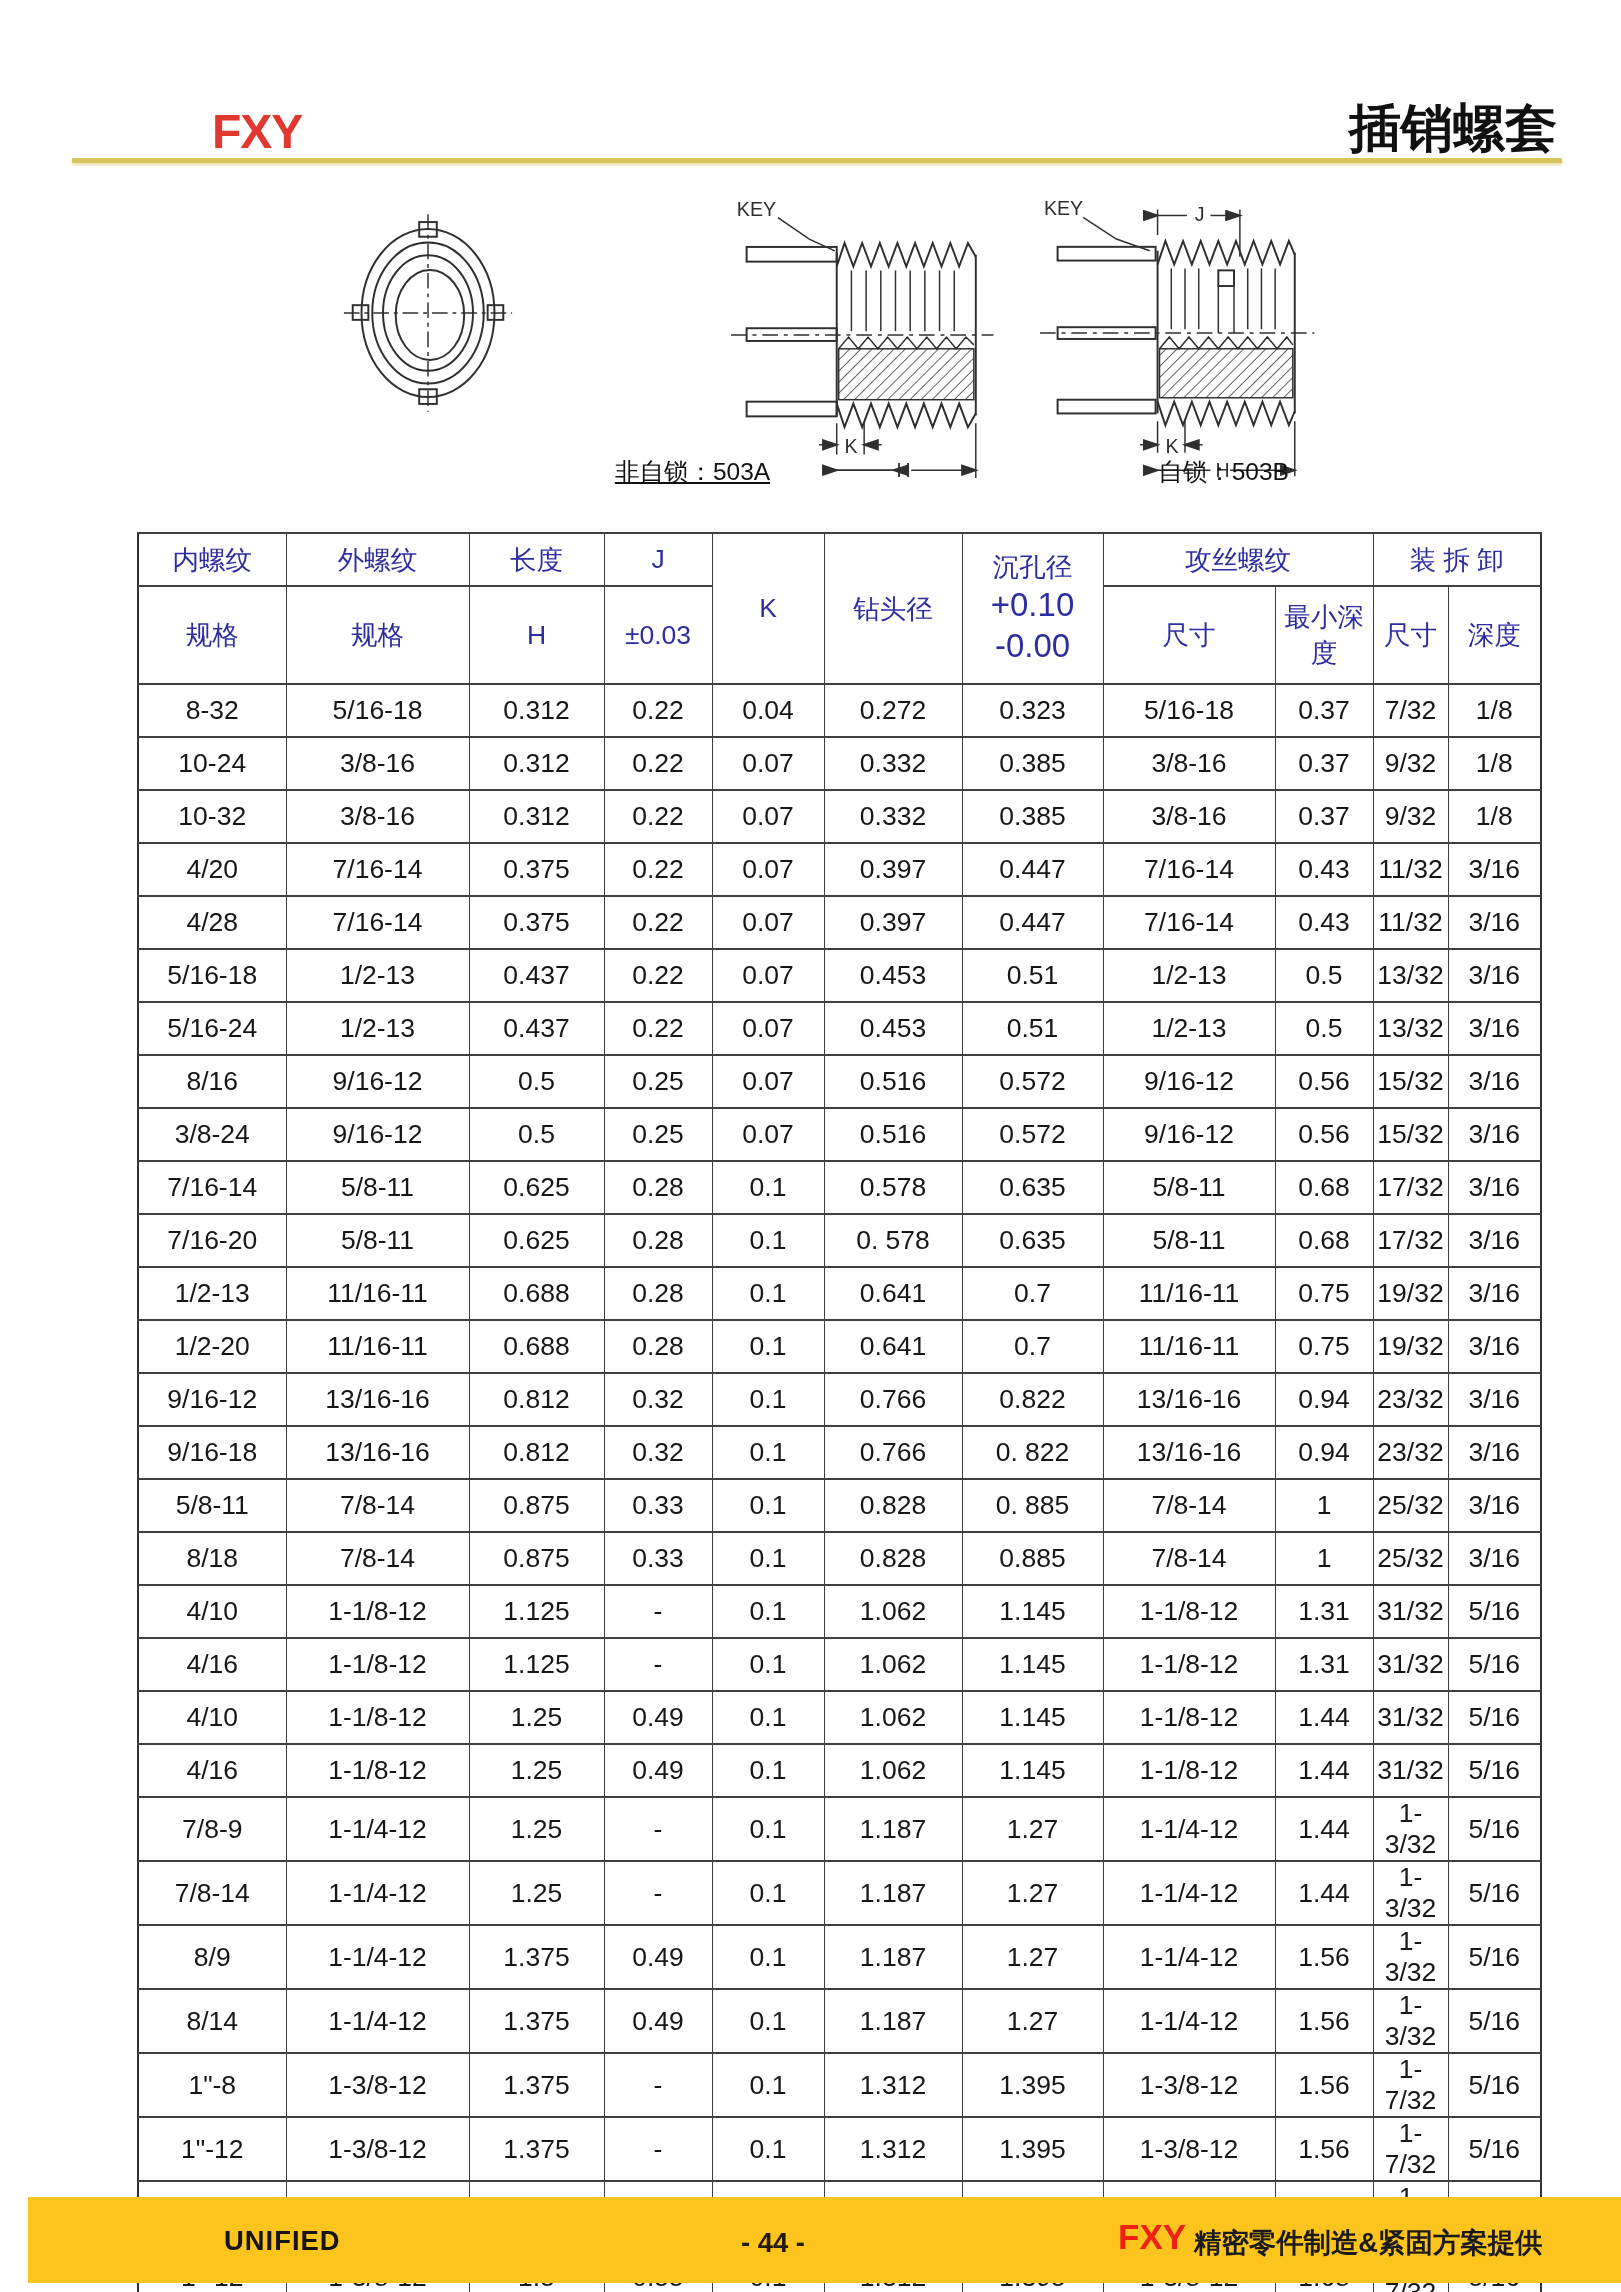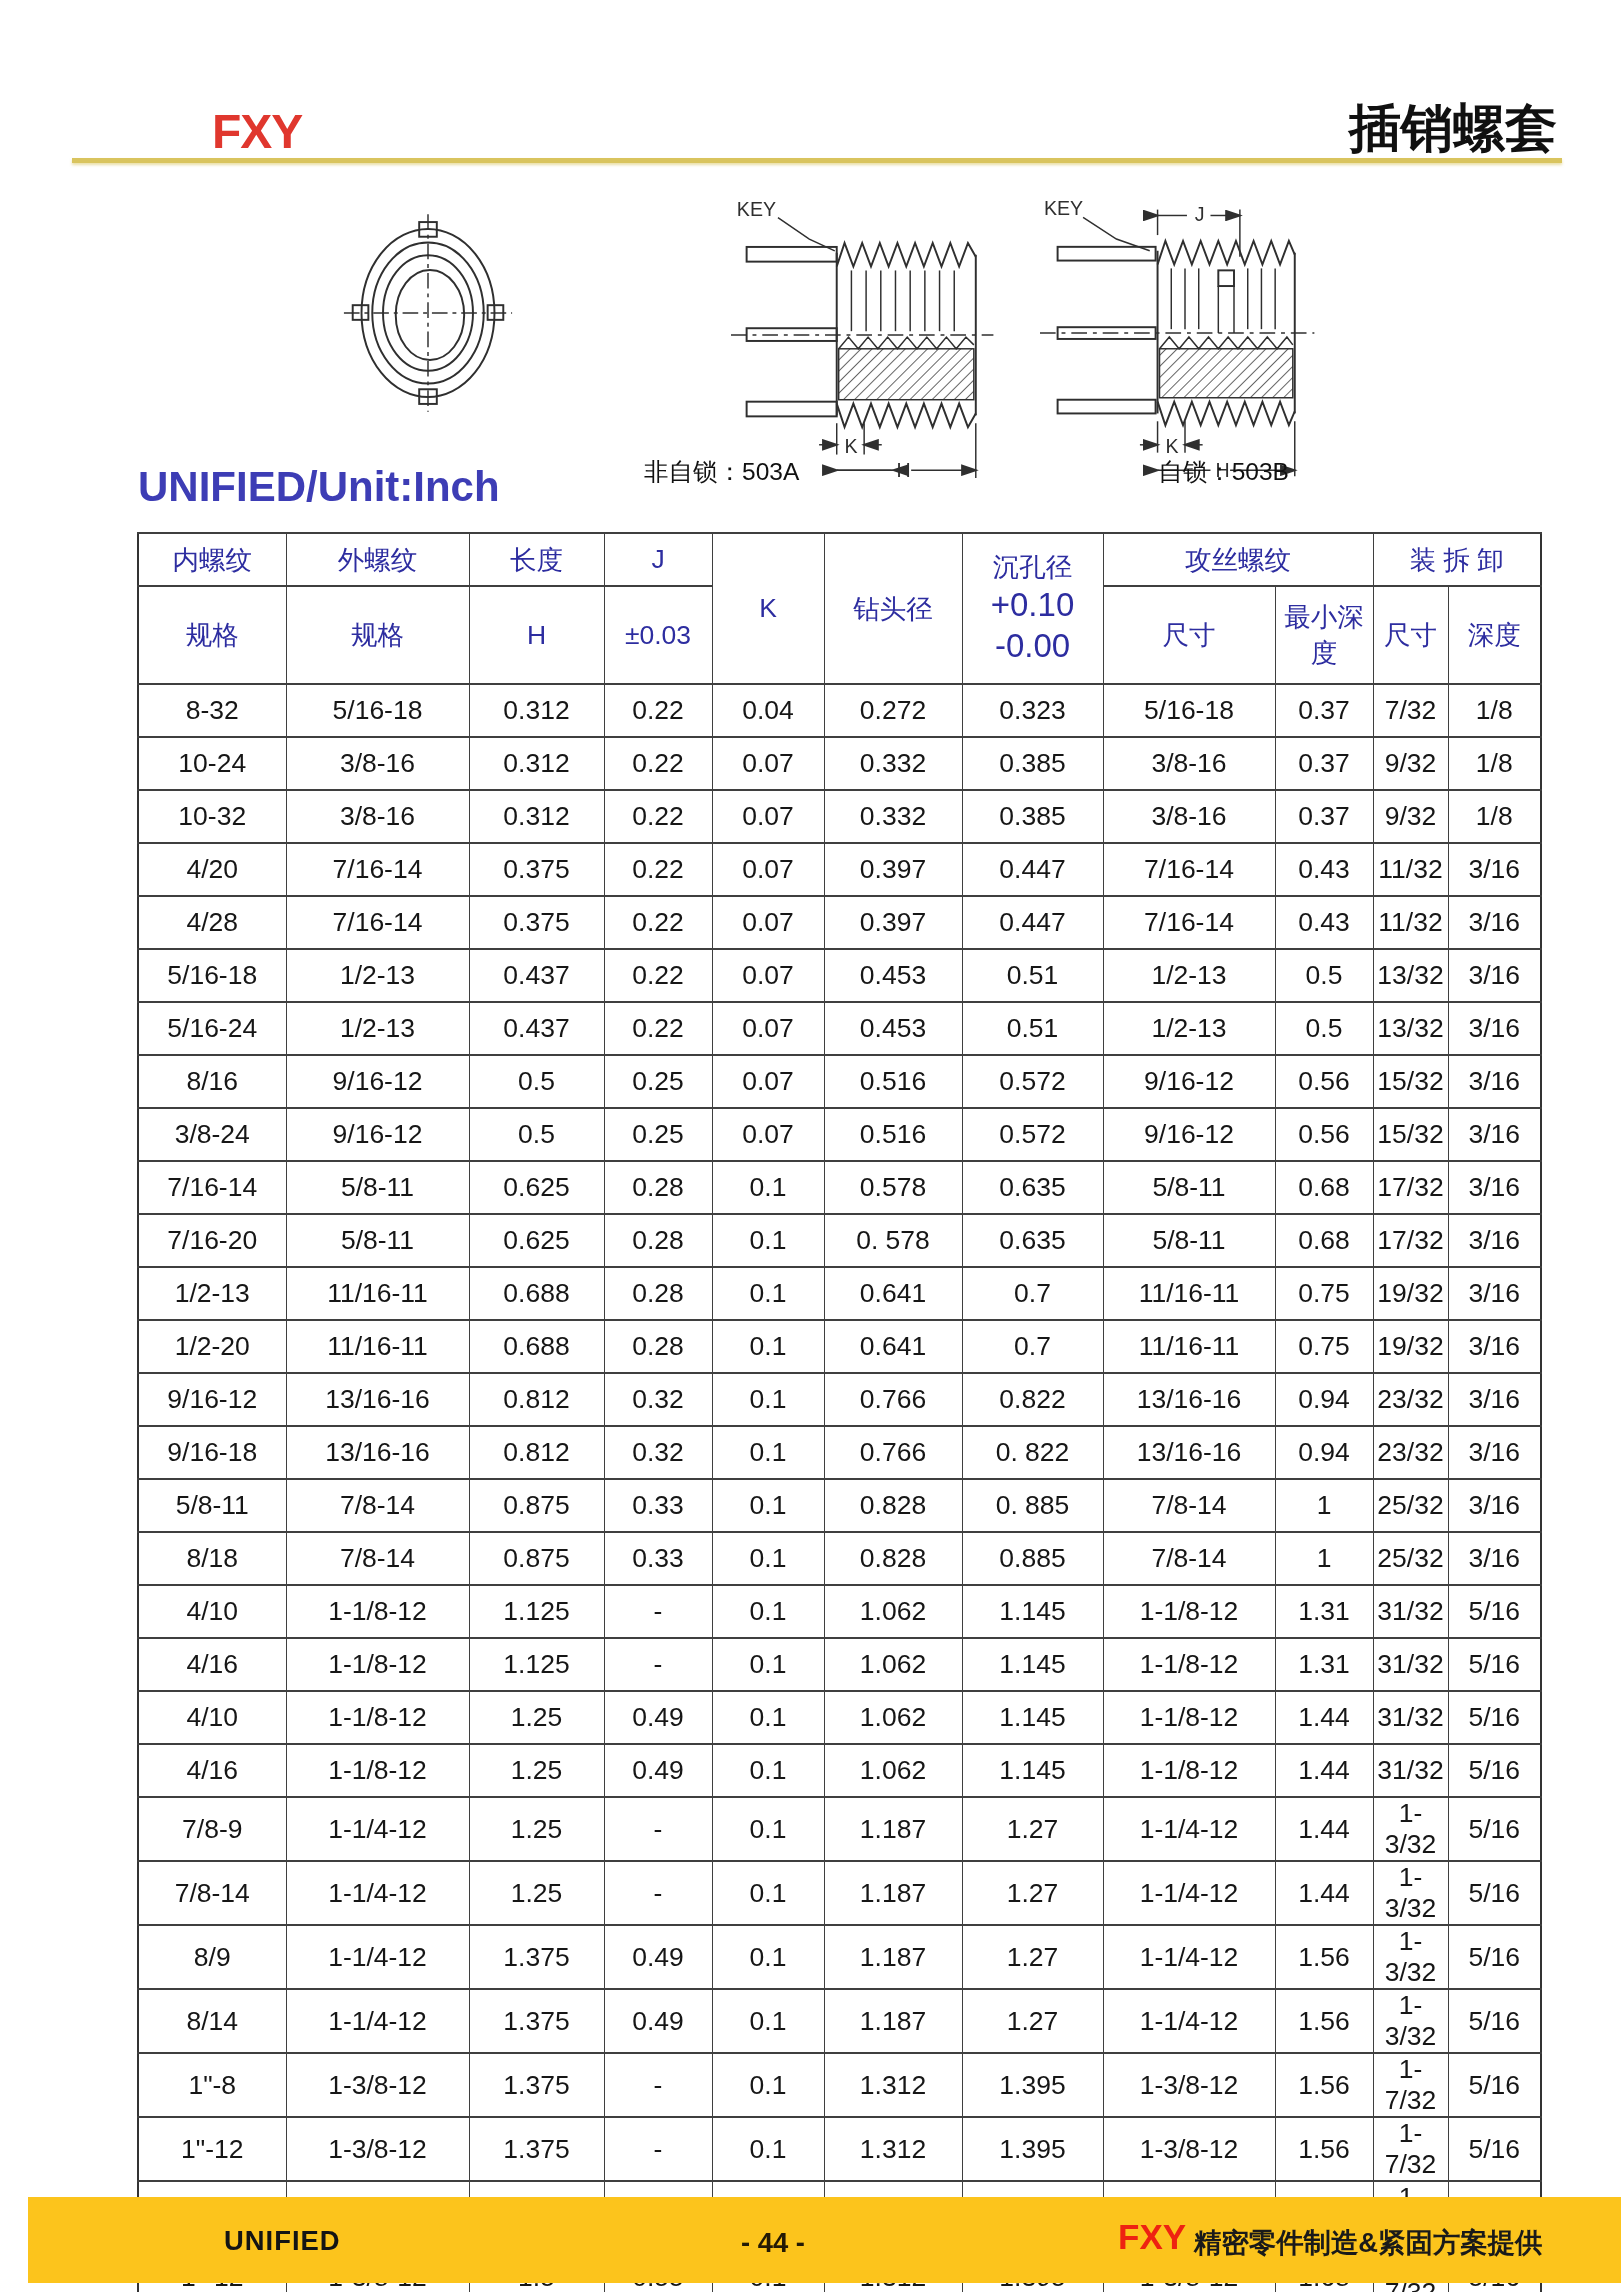--- a/index.html
+++ b/index.html
@@ -10,21 +10,21 @@
   
   .logo{position:absolute;left:184px;top:104px;font-size:48px;font-weight:900;
         color:#e0372e;letter-spacing:-1px;font-style:normal;}
   .doc-title{position:absolute;right:92px;top:94px;font-size:52px;font-weight:600;color:#101010;}
   .gold-rule{position:absolute;left:44px;top:158px;width:1490px;height:4.9px;
              background:#d9c45e;box-shadow:0 2px 2.9px rgba(217,196,94,.55);}
   
   .fig{position:absolute;}
   .fig svg{display:block;}
   .fig-caption{position:absolute;top:455px;font-size:24.5px;color:#111;}
-  .cap-a{left:616px;width:161px;text-align:left;}
+  .cap-a{left:584px;width:161px;text-align:center;text-decoration:underline;}
   .cap-b{left:1112px;width:167px;text-align:center;}
   .unit-heading{position:absolute;left:110px;top:463px;font-size:42px;font-weight:800;color:#3d3db5;}
   
   .spec-table{position:absolute;left:109px;top:532px;width:1404px;
               border-collapse:collapse;table-layout:fixed;}
   .spec-table th,.spec-table td{
       border:1.5px solid #3f3f3f;border-top-width:2.5px;
       text-align:center;vertical-align:middle;padding:0;
       font-size:26.5px;font-weight:400;overflow:hidden;}
   .spec-table{border:2.5px solid #333;}
@@ -159,21 +159,20 @@
       <line class="lineart-thin" x1="262" y1="238" x2="262" y2="294"></line>
       <line class="lineart-thin" x1="122" y1="288" x2="176" y2="288" marker-start="url(#arrB)"></line>
       <line class="lineart-thin" x1="196" y1="288" x2="262" y2="288" marker-end="url(#arrB)"></line>
       <text class="dimtext" x="181" y="295">H</text>
     </svg>
   </div>
 
   <div class="fig-caption cap-a">非自锁：503A</div>
   <div class="fig-caption cap-b">自锁：503B</div>
 
-  <h2 class="unit-heading" style="margin:0;">UNIFIED/Unit:Inch</h2>
 
   <table class="spec-table">
     <colgroup>
       <col style="width:148px">
         <col style="width:183px">
         <col style="width:135px">
       <col style="width:108px">
         <col style="width:112px">
         <col style="width:138px">
       <col style="width:141px">

